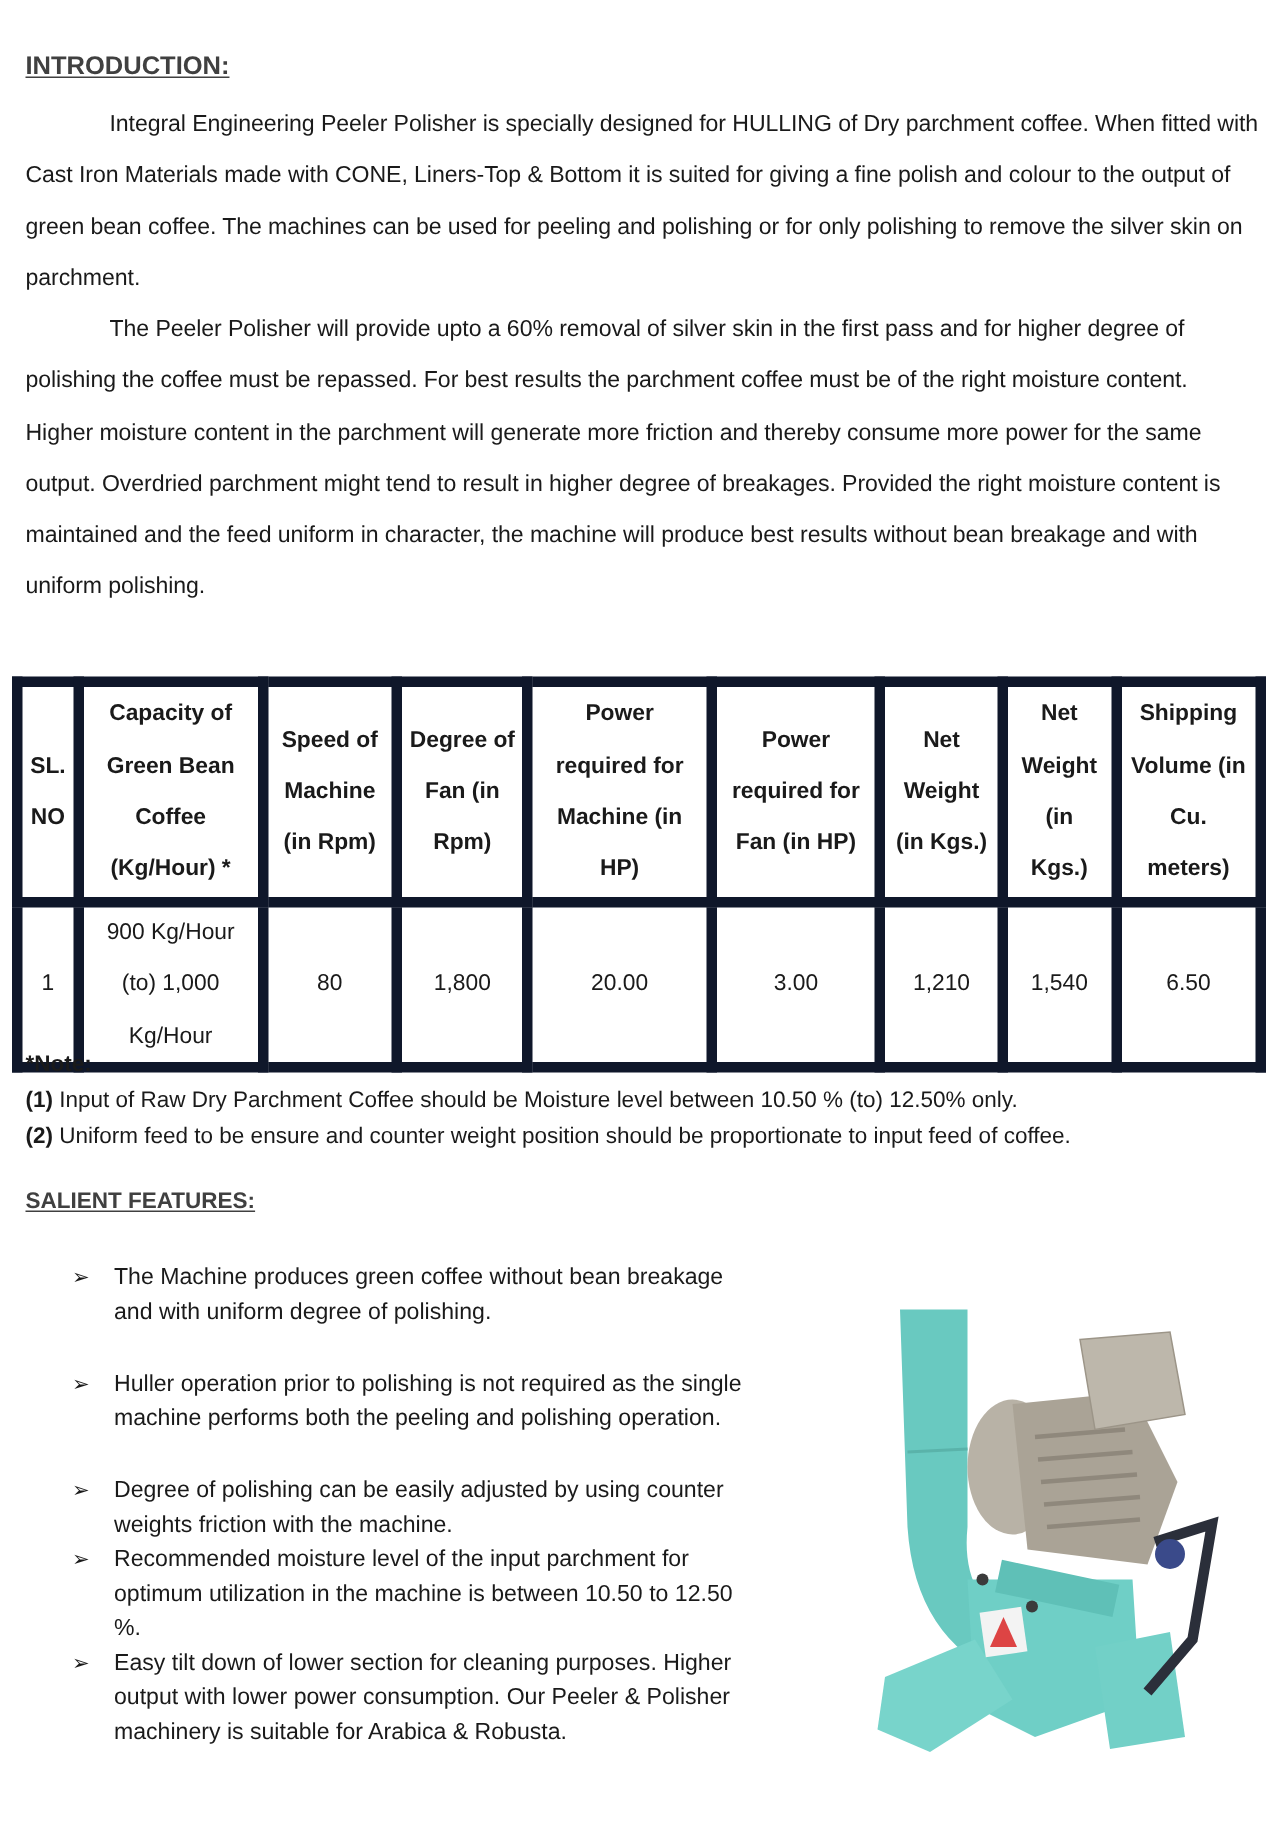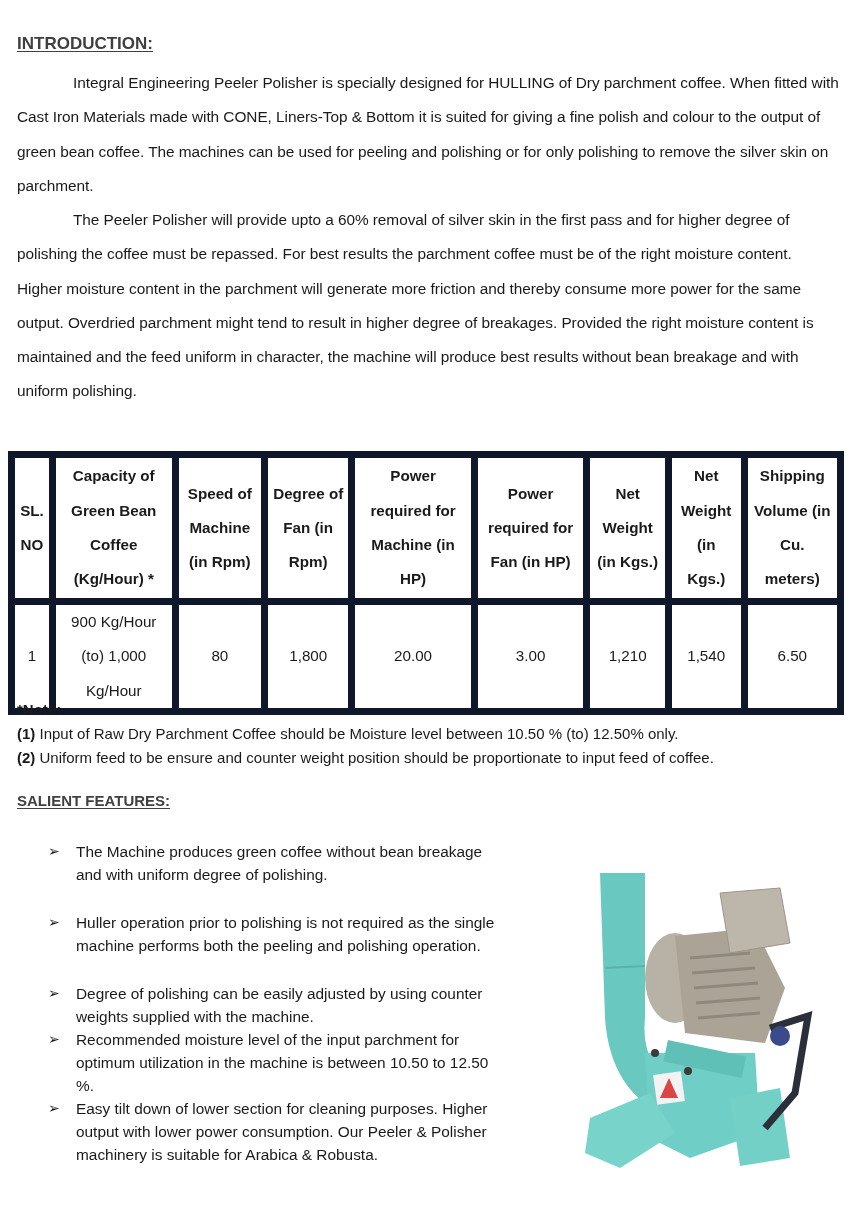--- a/index.html
+++ b/index.html
@@ -109,21 +109,21 @@
     <span class="note-line note-title">*Note:</span>
     <span class="note-line"><b>(1)</b><span> Input of Raw Dry Parchment Coffee should be Moisture level between 10.50 % (to) 12.50% only.</span></span>
     <span class="note-line"><b>(2)</b><span> Uniform feed to be ensure and counter weight position should be proportionate to input feed of coffee.</span></span>
   </div>
 
   <div class="heading h-salient">SALIENT FEATURES:</div>
 
   <ul class="features">
     <li class="f1"><span class="arrow">➢</span><span>The Machine produces green coffee without bean breakage and with uniform degree of polishing.</span></li>
     <li class="f2"><span class="arrow">➢</span><span>Huller operation prior to polishing is not required as the single machine performs both the peeling and polishing operation.</span></li>
-    <li class="f3"><span class="arrow">➢</span><span>Degree of polishing can be easily adjusted by using counter weights supplied with the machine.</span></li>
+    <li class="f3"><span class="arrow">➢</span><span>Degree of polishing can be easily adjusted by using counter weights friction with the machine.</span></li>
     <li><span class="arrow">➢</span><span>Recommended moisture level of the input parchment for optimum utilization in the machine is between 10.50 to 12.50 %.</span></li>
     <li><span class="arrow">➢</span><span>Easy tilt down of lower section for cleaning purposes. Higher output with lower power consumption. Our Peeler &amp; Polisher machinery is suitable for Arabica &amp; Robusta.</span></li>
   </ul>
 
   <svg class="machine-photo" viewBox="0 0 240 300">
 
     <path d="M20 5 L65 5 L65 150 Q60 200 100 215 L90 250 Q30 225 25 150 Z" fill="#69c9c0"></path>
     <path d="M25 100 L65 98" stroke="#5ab3aa" stroke-width="2" fill="none"></path>
 
     <path d="M65 185 L175 185 L180 265 L110 290 L70 270 Z" fill="#6fcfc6"></path>

